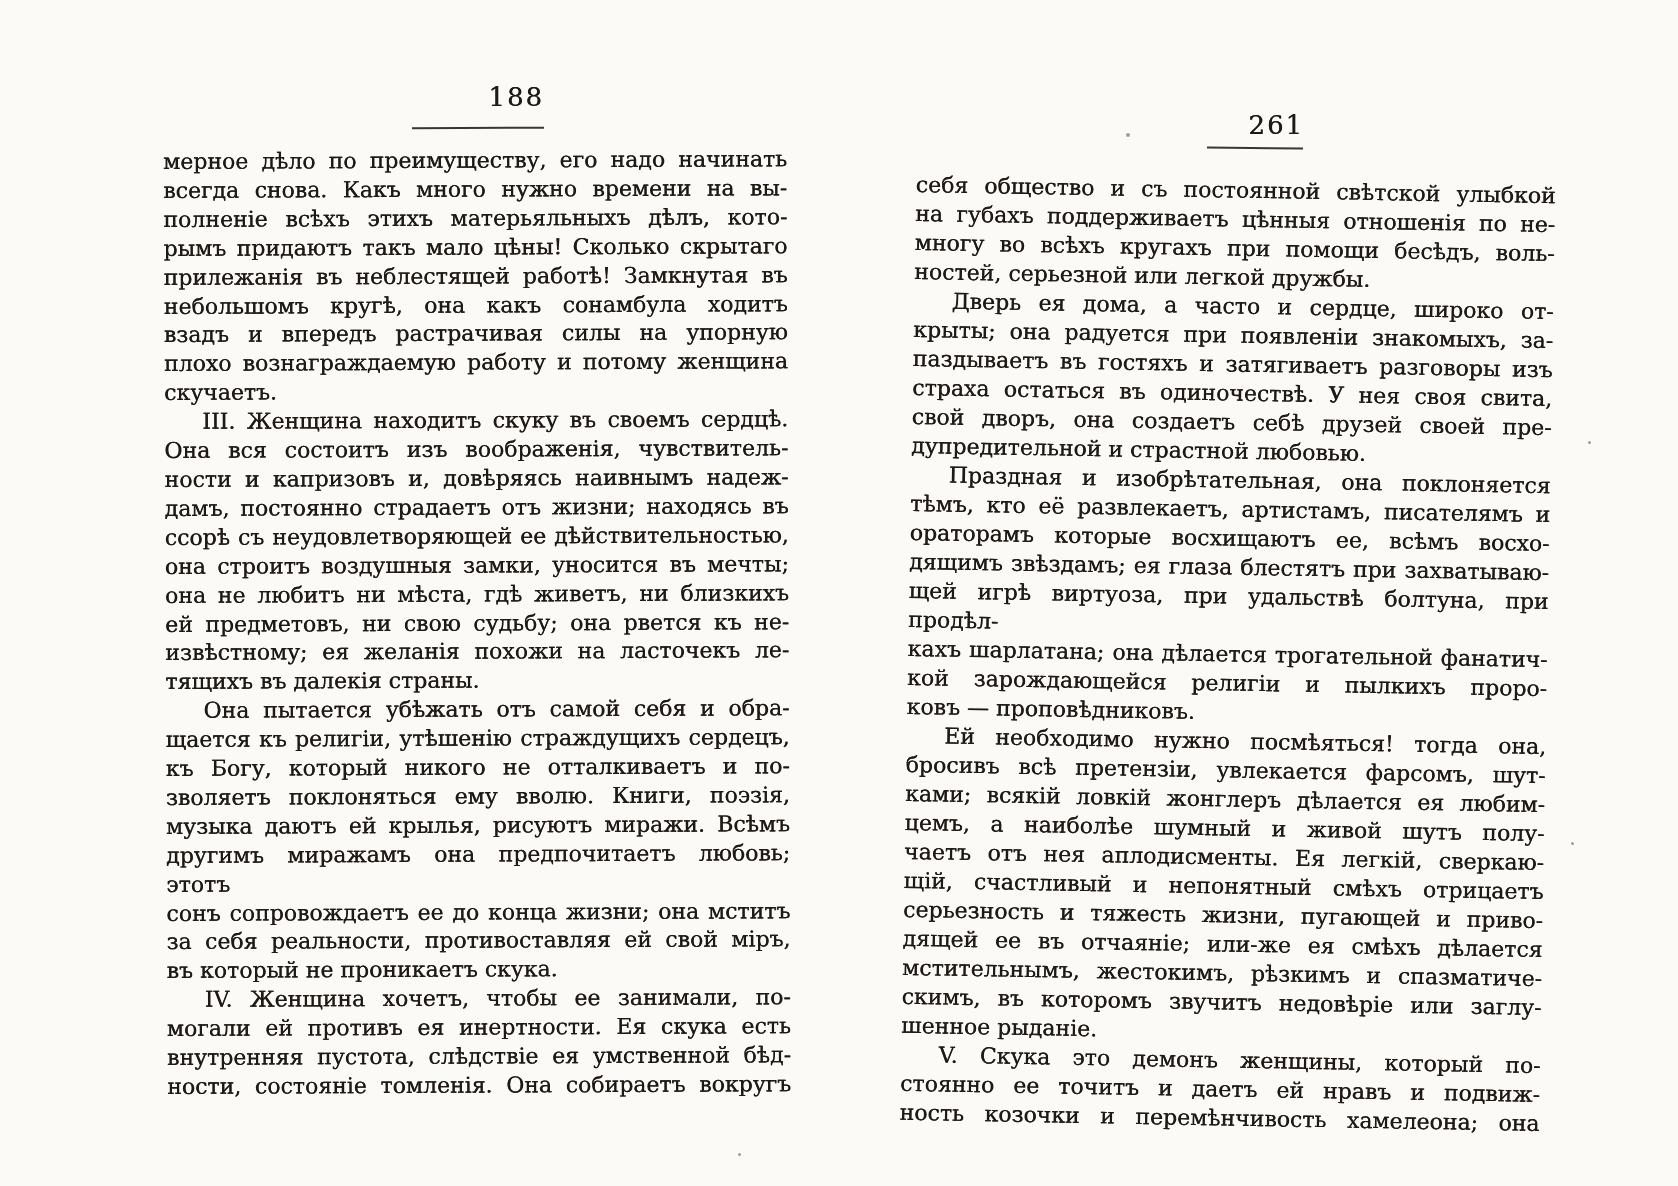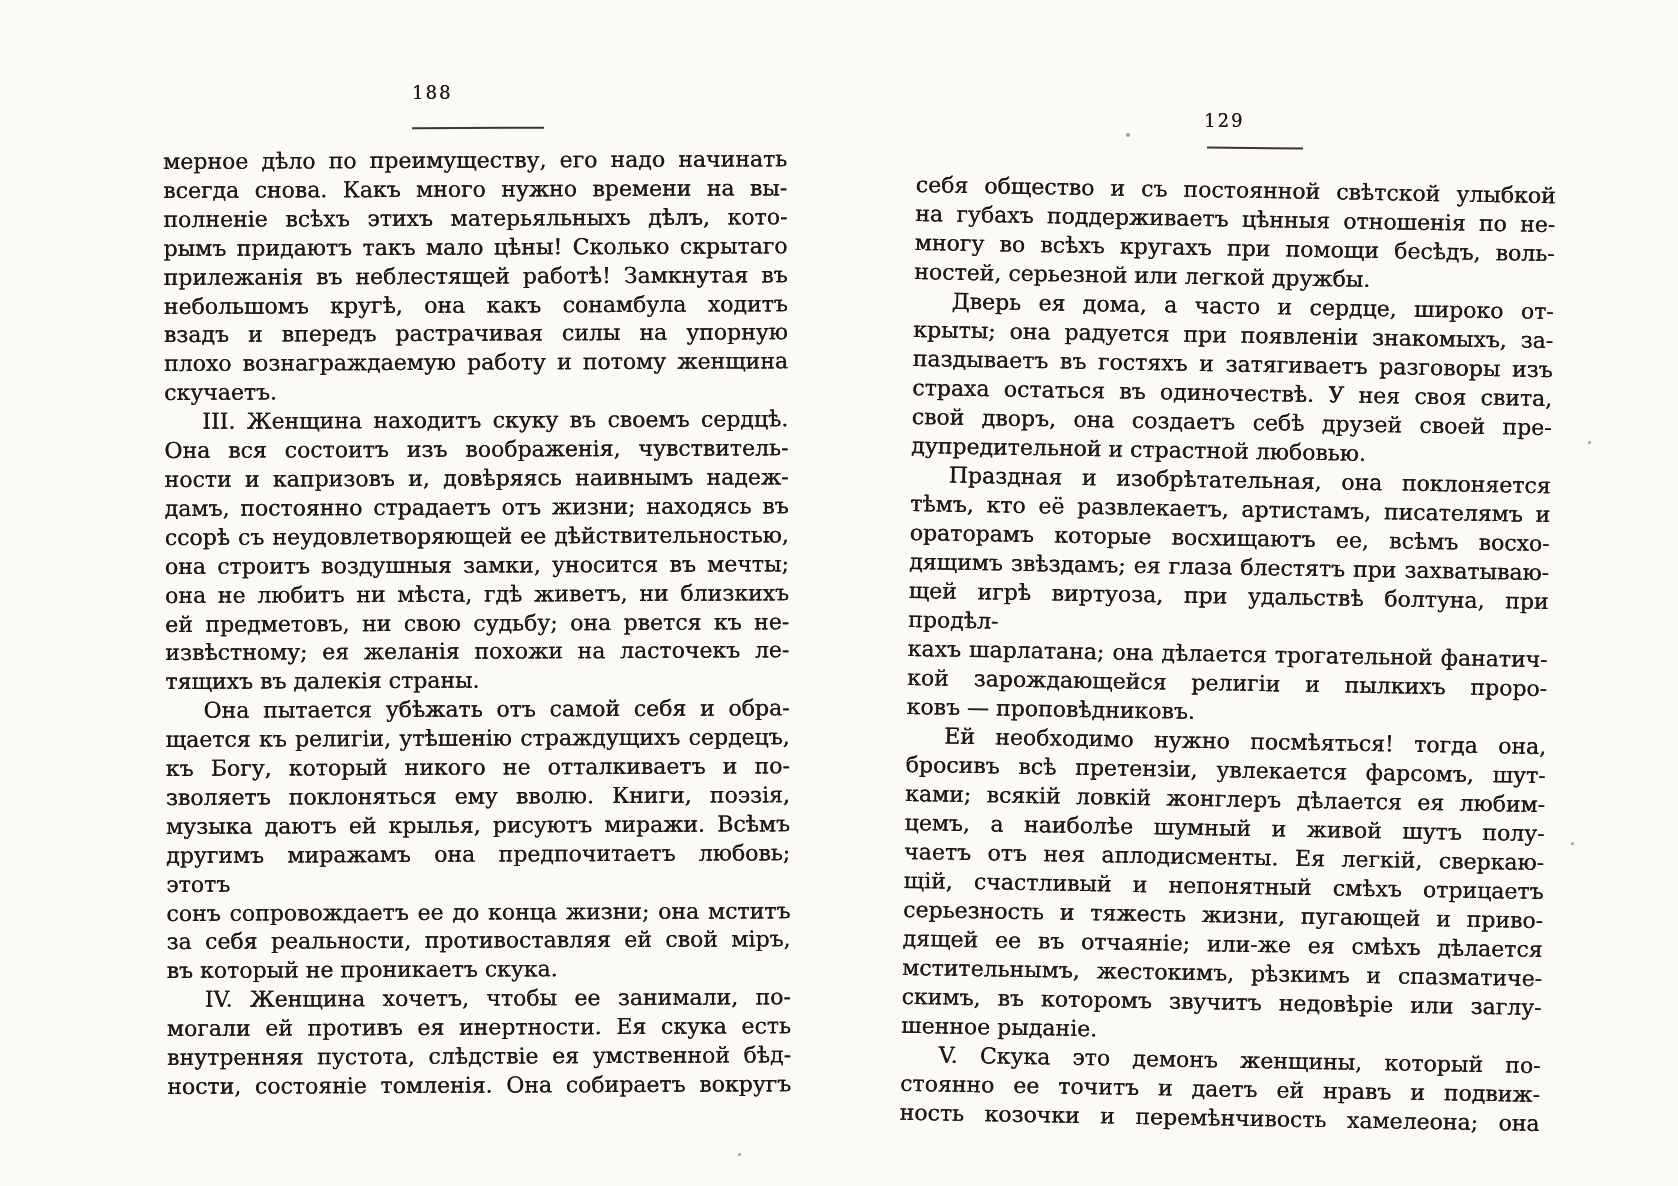--- a/index.html
+++ b/index.html
@@ -12,23 +12,23 @@
     width: 1678px;
     height: 1186px;
     background: var(--paper);
     overflow: hidden;
     font-family: "DejaVu Serif", "Liberation Serif", serif;
     color: var(--ink);
   }
   
   .pagenum {
     position: absolute;
-    font-size: 18px;
+    font-size: 26px;
     letter-spacing: 2px;
-    text-align: left;
+    text-align: right;
     color: var(--ink);
     text-shadow: 0.3px 0 0 currentColor;
   }
   .pagenum-left  { left: 412px; top: 82px;  width: 132px; }
   .pagenum-right { left: 1204px; top: 110px; width: 100px; }
   .header-rule {
     position: absolute;
     height: 2px;
     background: var(--ink);
     opacity: 0.88;
@@ -111,21 +111,21 @@
         <div class="line">за себя реальности, противоставляя ей свой міръ,</div>
         <div class="line end">въ который не проникаетъ скука.</div>
         <div class="line indent">IV. Женщина хочетъ, чтобы ее занимали, по-</div>
         <div class="line">могали ей противъ ея инертности. Ея скука есть</div>
         <div class="line">внутренняя пустота, слѣдствіе ея умственной бѣд-</div>
         <div class="line">ности, состояніе томленія. Она собираетъ вокругъ</div>
       </div>
   </section>
 
   <section>
-    <div class="pagenum pagenum-right">129</div>
+    <div class="pagenum pagenum-right">261</div>
     <div class="header-rule rule-right"></div>
     <div class="textblock textblock-right" id="right-lines">
         <div class="line">себя общество и съ постоянной свѣтской улыбкой</div>
         <div class="line">на губахъ поддерживаетъ цѣнныя отношенія по не-</div>
         <div class="line">многу во всѣхъ кругахъ при помощи бесѣдъ, воль-</div>
         <div class="line end">ностей, серьезной или легкой дружбы.</div>
         <div class="line indent">Дверь ея дома, а часто и сердце, широко от-</div>
         <div class="line">крыты; она радуется при появленіи знакомыхъ, за-</div>
         <div class="line">паздываетъ въ гостяхъ и затягиваетъ разговоры изъ</div>
         <div class="line">страха остаться въ одиночествѣ. У нея своя свита,</div>

